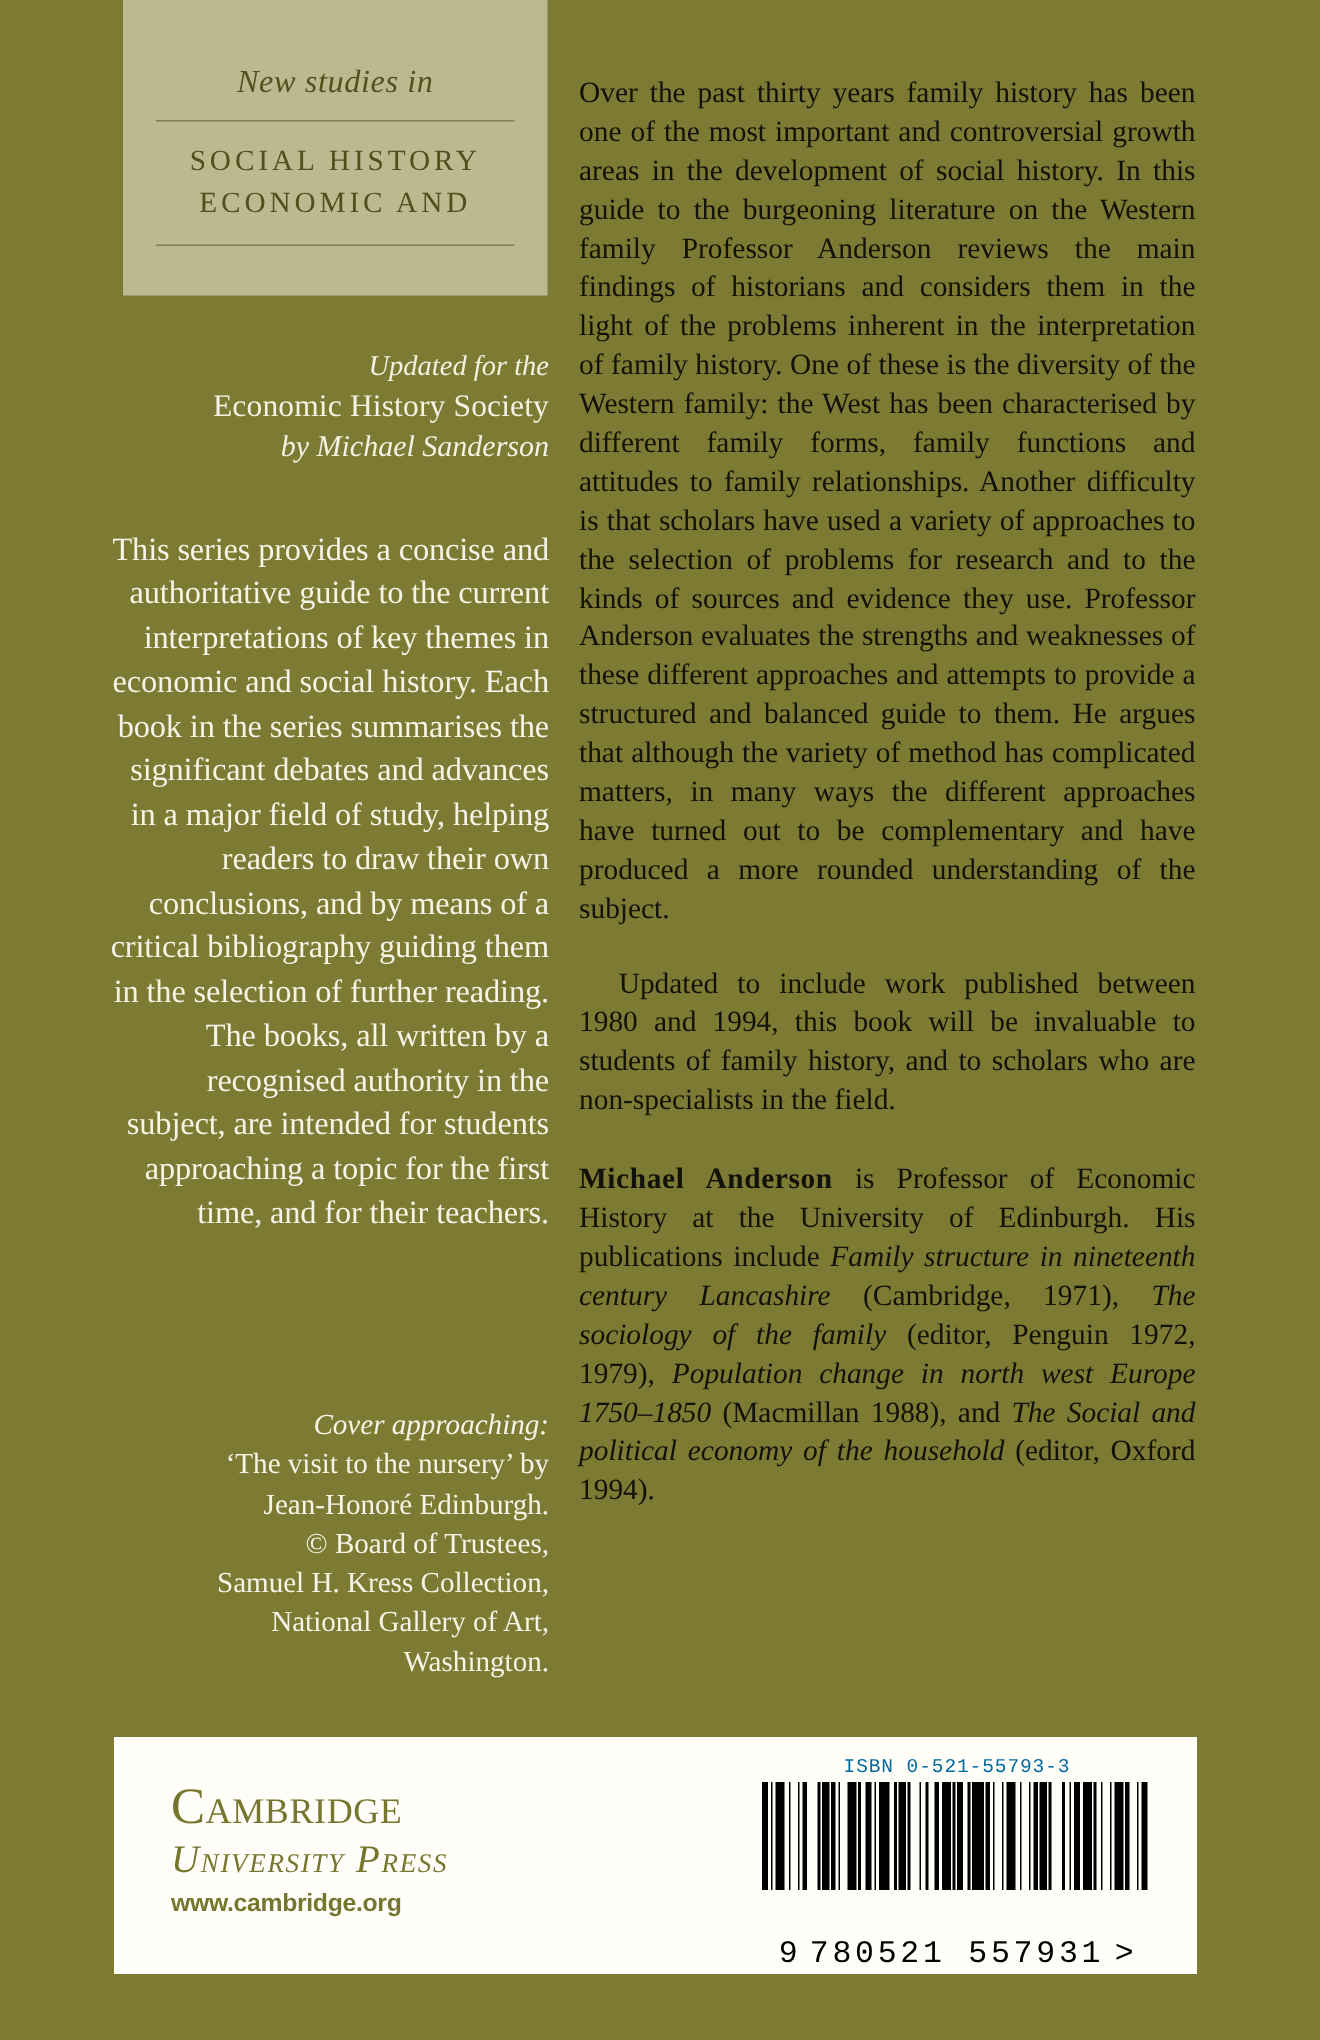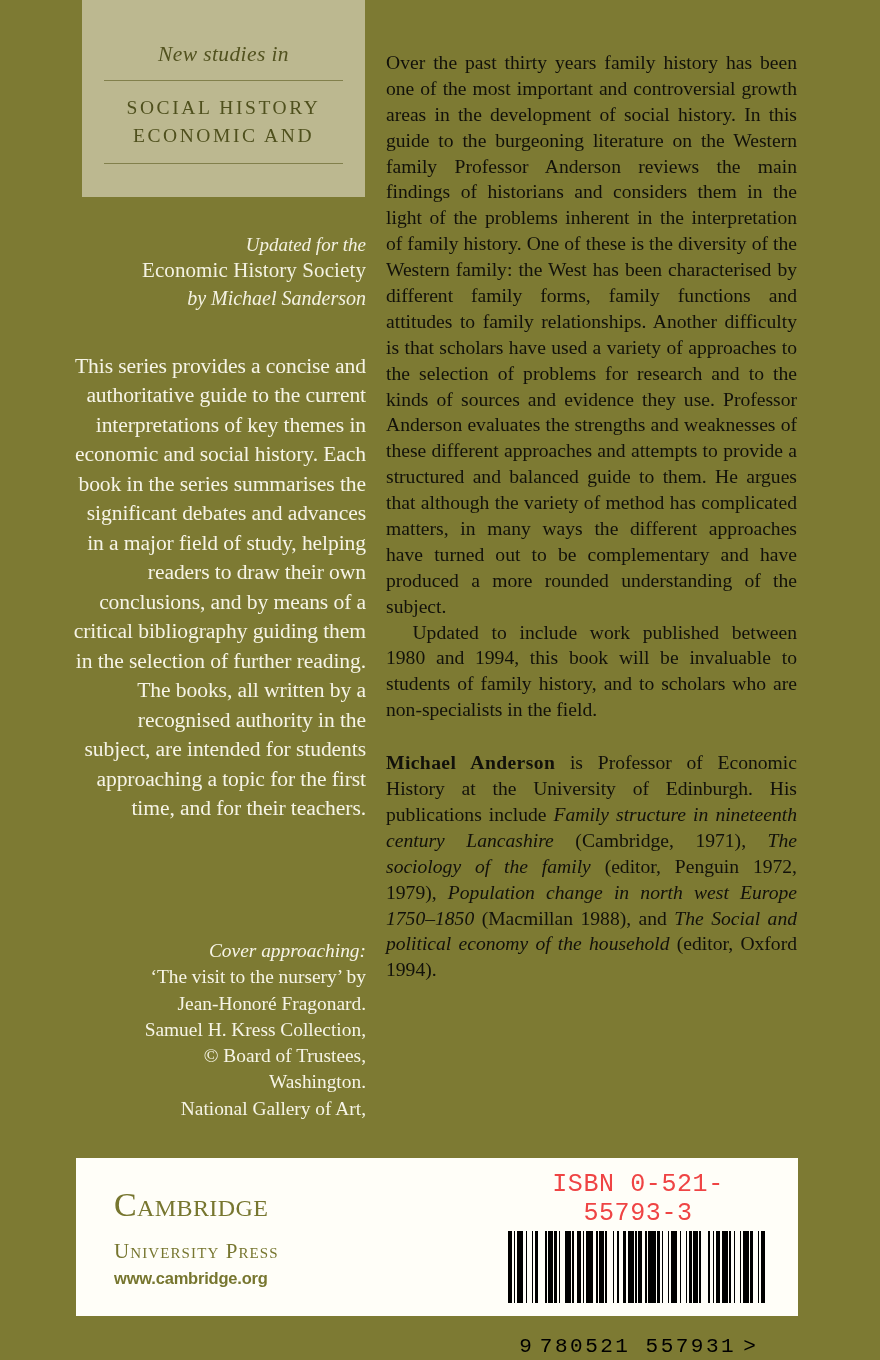--- a/index.html
+++ b/index.html
@@ -112,20 +112,21 @@
     font-size: 19.6px;
     line-height: 1.322;
     text-align: justify;
     text-justify: inter-word;
   }
   .blurb p {
     margin: 0;
   }
   .blurb p.indent {
     text-indent: 1.35em;
+    margin-top: 24px;
   }
   .blurb p.bio {
     margin-top: 27px;
   }
   .blurb b { font-weight: bold; letter-spacing: .4px; }
   .blurb i { font-style: italic; }
 
   
   .white-box {
     position: absolute;
@@ -143,45 +144,46 @@
     color: #77762f;
     line-height: 1;
   }
   .cup-name {
     font-size: 34px;
     letter-spacing: 0.4px;
     font-variant: small-caps;
     text-transform: capitalize;
   }
   .cup-sub {
-    font-size: 21px;
+    font-size: 26px;
     letter-spacing: 1.1px;
-    margin-top: 19px;
+    margin-top: 5px;
     font-variant: small-caps;
     text-transform: capitalize;
+    font-style: italic;
   }
   .cup-url {
     font-family: "Liberation Sans", "DejaVu Sans", sans-serif;
     font-size: 16.5px;
     font-weight: bold;
     margin-top: 8px;
     letter-spacing: -0.2px;
   }
 
   .barcode-area {
     position: absolute;
     right: 30px;
     top: 12px;
     width: 260px;
     text-align: center;
   }
   .isbn-text {
     font-family: "Liberation Mono", "DejaVu Sans Mono", monospace;
-    font-size: 25px;
-    color: #ef4444;
+    font-size: 13px;
+    color: #0369a1;
     letter-spacing: 0.6px;
     margin-bottom: 3px;
   }
   .bars {
     height: 72px;
     display: flex;
     align-items: flex-end;
     justify-content: center;
     gap: 0;
   }
@@ -223,25 +225,25 @@
     <div class="edited-for">Updated for the</div>
     <div class="edited-soc">Economic History Society</div>
     <div class="edited-by">by Michael Sanderson</div>
   </div>
 
   <div class="series-desc">This series provides a concise and authoritative guide to the current interpretations of key themes in economic and social history. Each book in the series summarises the significant debates and advances in a major field of study, helping readers to draw their own conclusions, and by means of a critical bibliography guiding them in the selection of further reading. The books, all written by a recognised authority in the subject, are intended for students approaching a topic for the first time, and for their teachers.</div>
 
   <div class="cover-credit">
     <div class="ital">Cover approaching:</div>
     <div>‘The visit to the nursery’ by</div>
-    <div>Jean-Honoré Fragonard.</div>
+    <div>Jean-Honoré Edinburgh.</div>
+    <div>© Board of Trustees,</div>
     <div>Samuel H. Kress Collection,</div>
-    <div>© Board of Trustees,</div>
+    <div>National Gallery of Art,</div>
     <div>Washington.</div>
-    <div>National Gallery of Art,</div>
   </div>
 
   <div class="blurb">
     <p>Over the past thirty years family history has been one of the most important and controversial growth areas in the development of social history. In this guide to the burgeoning literature on the Western family Professor Anderson reviews the main findings of historians and considers them in the light of the problems inherent in the interpretation of family history. One of these is the diversity of the Western family: the West has been characterised by different family forms, family functions and attitudes to family relationships. Another difficulty is that scholars have used a variety of approaches to the selection of problems for research and to the kinds of sources and evidence they use. Professor Anderson evaluates the strengths and weaknesses of these different approaches and attempts to provide a structured and balanced guide to them. He argues that although the variety of method has complicated matters, in many ways the different approaches have turned out to be complementary and have produced a more rounded understanding of the subject.</p>
     <p class="indent">Updated to include work published between 1980 and 1994, this book will be invaluable to students of family history, and to scholars who are non-specialists in the field.</p>
     <p class="bio"><b>Michael Anderson</b><span> is Professor of Economic History at the University of Edinburgh. His publications include </span><i>Family structure in nineteenth century Lancashire</i><span> (Cambridge, 1971), </span><i>The sociology of the family</i><span> (editor, Penguin 1972, 1979), </span><i>Population change in north west Europe 1750–1850</i><span> (Macmillan 1988), and </span><i>The Social and political economy of the household</i><span> (editor, Oxford 1994).</span></p>
   </div>
 
   <div class="white-box">
 

